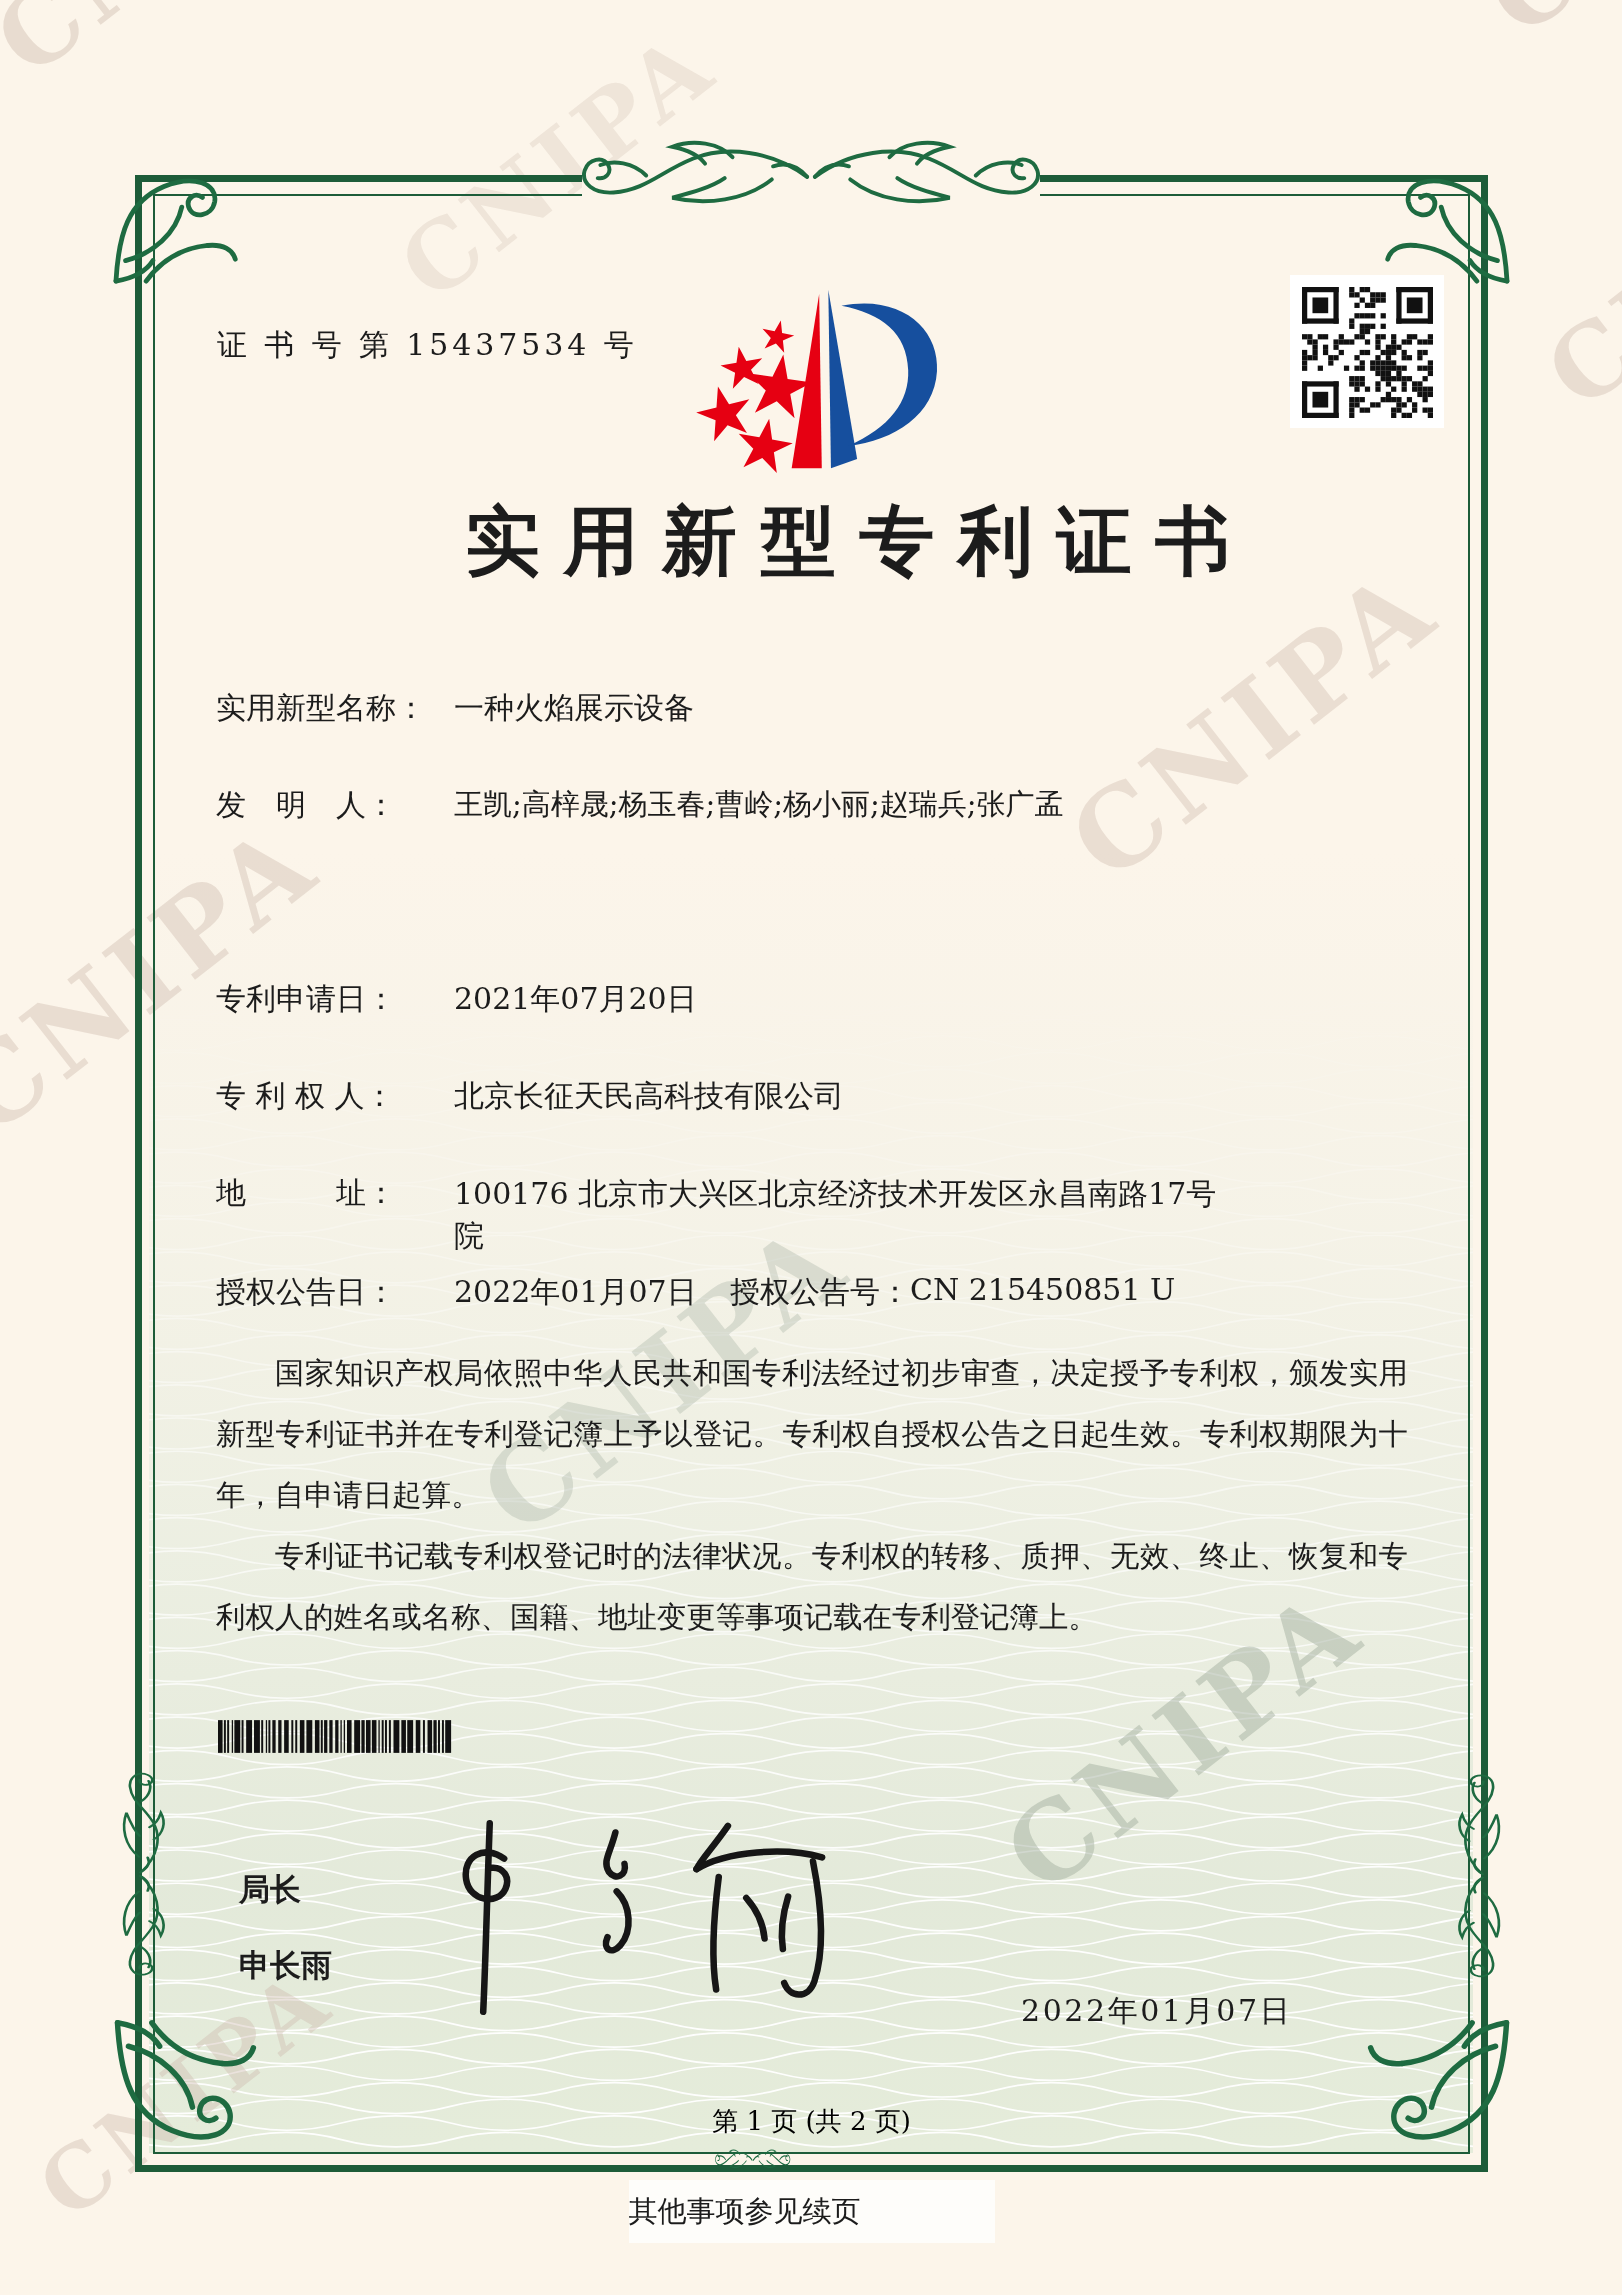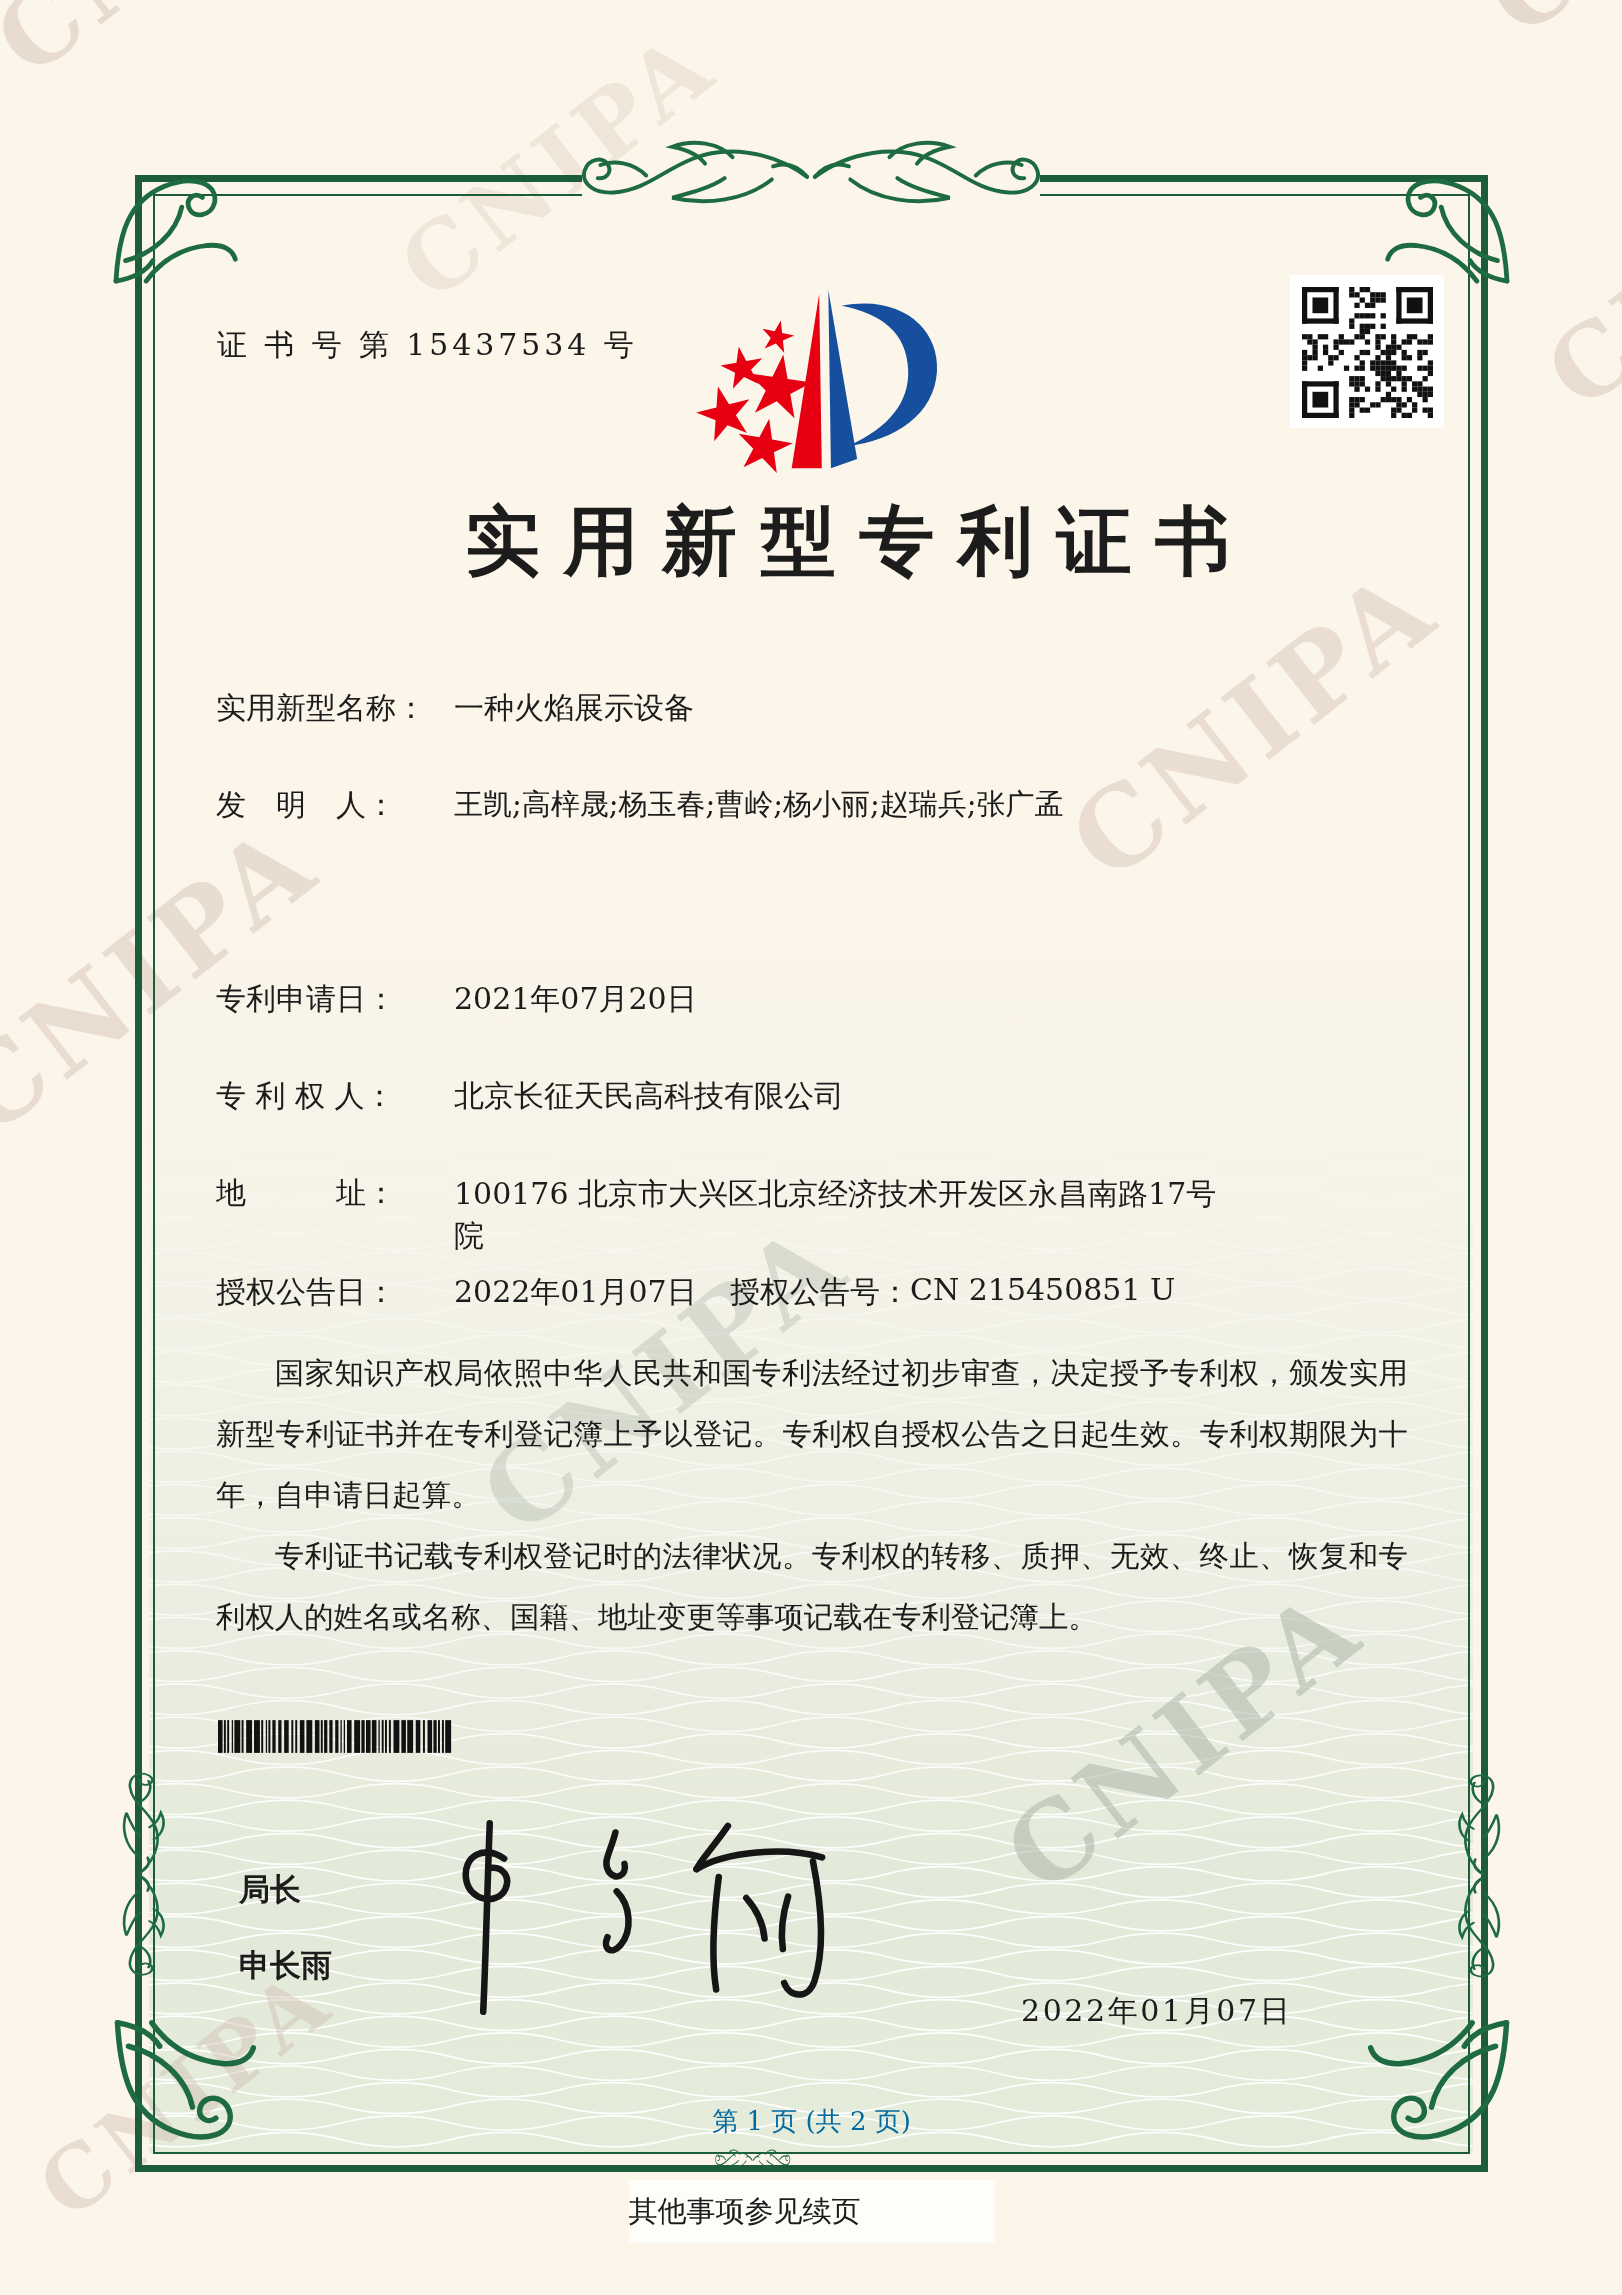--- a/index.html
+++ b/index.html
@@ -37,21 +37,21 @@
   .row .lab2{position:absolute;left:514px;top:0;white-space:pre;}
   .addr-val{line-height:42px;white-space:normal;}
   .legal{position:absolute;left:216px;top:1343px;width:1192px;
     font-size:29.4px;line-height:61px;text-align:justify;}
   .legal p{margin:0;text-indent:2em;}
   .barcode{position:absolute;left:218px;top:1720px;}
   .signer{position:absolute;left:239px;font-size:31px;font-weight:600;
     font-family:"DejaVu Sans","Liberation Sans",sans-serif;}
   .sig{position:absolute;left:406px;top:1793px;}
   .issue-date{position:absolute;left:1021px;top:1991px;font-size:30px;letter-spacing:2.6px;}
-  .page-ind{position:absolute;left:0;top:2104px;width:100%;text-align:center;font-size:26px;color:#0369a1;}
+  .page-ind{position:absolute;left:0;top:2104px;width:100%;text-align:center;font-size:26px;color:#000000;}
   .cont-note{position:absolute;left:50%;top:2180px;transform:translateX(-50%);
     width:366px;height:63px;background:#fefdfa;text-align:left;line-height:63px;font-size:29px;}
 </style>
 </head>
 <body>
 
 <div class="page">
 
   <div class="wave-zone">
     <svg id="waves" width="1324" height="1302" viewBox="0 0 2024 1990">

